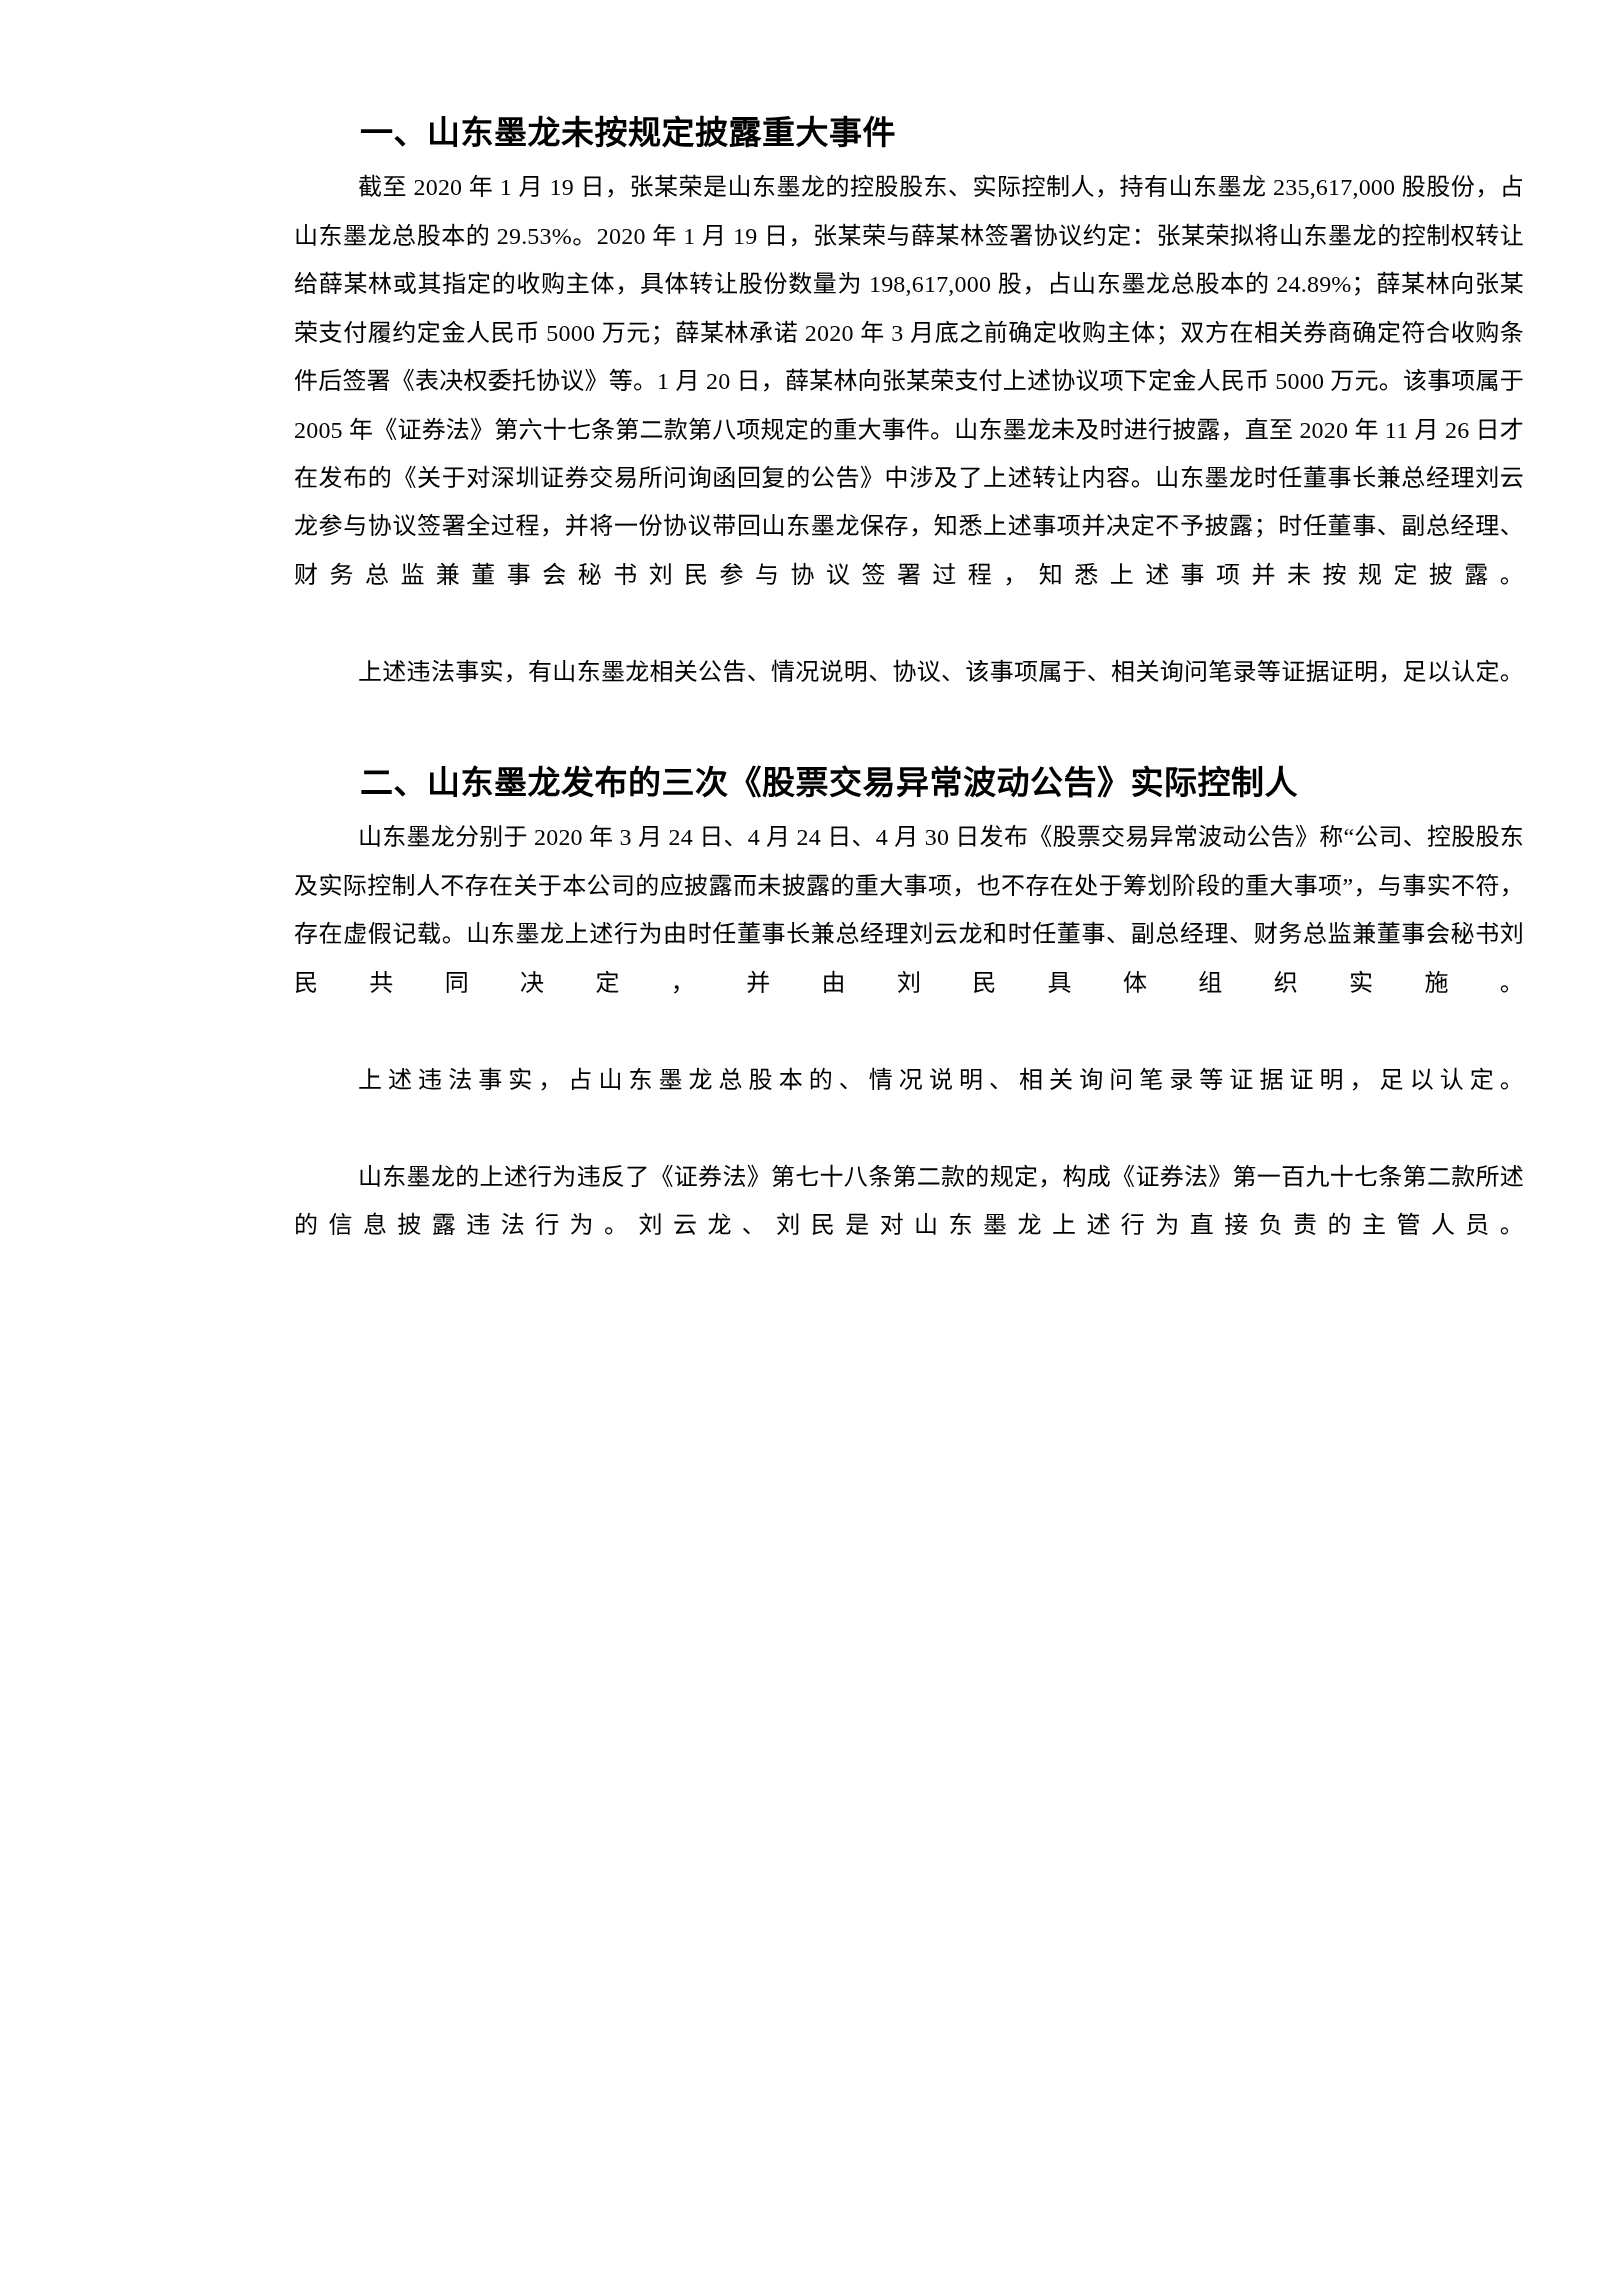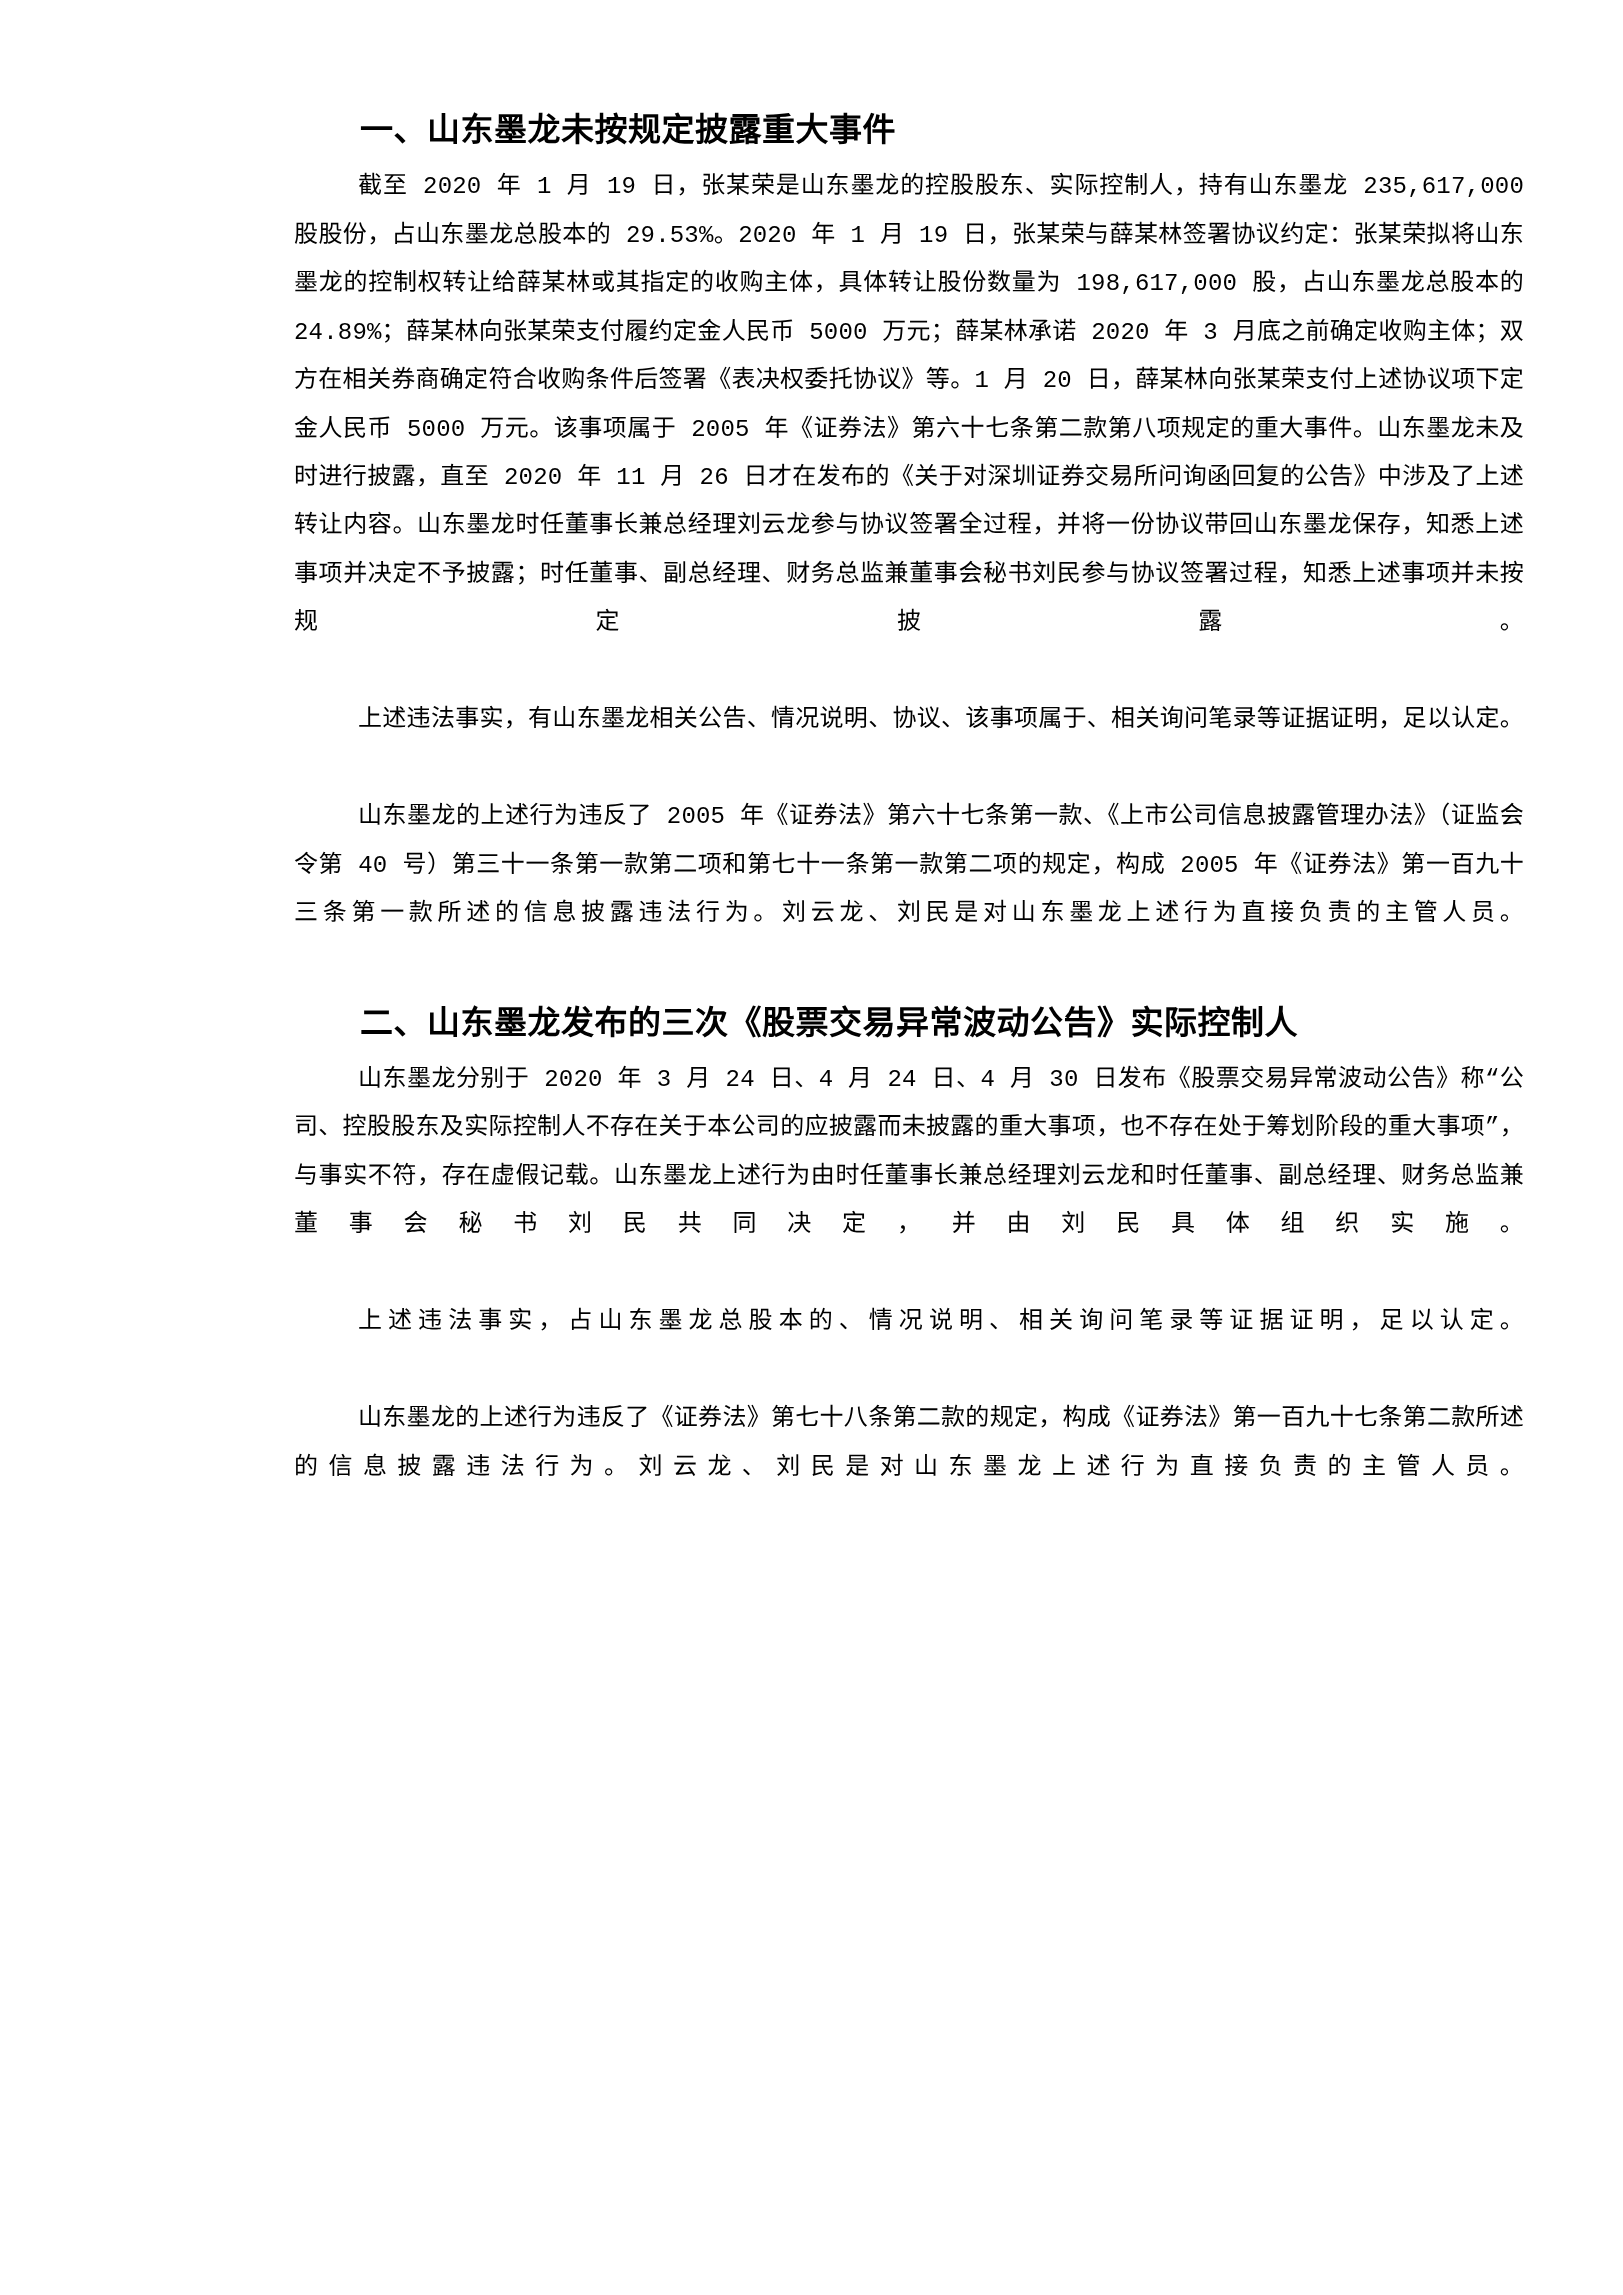--- a/index.html
+++ b/index.html
@@ -13,21 +13,20 @@
     color: #000000;
   }
   .page {
     position: relative;
     width: 1437px;
     height: 2295px;
     margin: 0 auto;
     background: #ffffff;
     box-sizing: border-box;
     overflow: hidden;
-    font-family: Liberation Mono, monospace;
   }
   .content {
     position: absolute;
     left: 201px;
     top: 108px;
     width: 1230px;
   }
   
   .heading {
     font-size: 33px;
@@ -67,21 +66,20 @@
 
 <div class="page">
   <div class="content">
 
     <h2 class="heading">一、山东墨龙未按规定披露重大事件</h2>
 
     <p class="para">截至 2020 年 1 月 19 日，张某荣是山东墨龙的控股股东、实际控制人，持有山东墨龙 235,617,000 股股份，占山东墨龙总股本的 29.53%。2020 年 1 月 19 日，张某荣与薛某林签署协议约定：张某荣拟将山东墨龙的控制权转让给薛某林或其指定的收购主体，具体转让股份数量为 198,617,000 股，占山东墨龙总股本的 24.89%；薛某林向张某荣支付履约定金人民币 5000 万元；薛某林承诺 2020 年 3 月底之前确定收购主体；双方在相关券商确定符合收购条件后签署《表决权委托协议》等。1 月 20 日，薛某林向张某荣支付上述协议项下定金人民币 5000 万元。该事项属于 2005 年《证券法》第六十七条第二款第八项规定的重大事件。山东墨龙未及时进行披露，直至 2020 年 11 月 26 日才在发布的《关于对深圳证券交易所问询函回复的公告》中涉及了上述转让内容。山东墨龙时任董事长兼总经理刘云龙参与协议签署全过程，并将一份协议带回山东墨龙保存，知悉上述事项并决定不予披露；时任董事、副总经理、财务总监兼董事会秘书刘民参与协议签署过程，知悉上述事项并未按规定披露。</p>
 
     <p class="para">上述违法事实，有山东墨龙相关公告、情况说明、协议、该事项属于、相关询问笔录等证据证明，足以认定。</p>
 
-    <p class="para">山东墨龙的上述行为违反了 2005 年《证券法》第六十七条第一款、《上市公司信息披露管理办法》（证监会令第 40 号）第三十一条第一款第二项和第七十一条第一款第二项的规定，构成 2005 年《证券法》第一百九十三条第一款所述的信息披露违法行为。刘云龙、刘民是对山东墨龙上述行为直接负责的主管人员。</p>
 
     <h2 class="heading second">二、山东墨龙发布的三次《股票交易异常波动公告》实际控制人</h2>
 
     <p class="para">山东墨龙分别于 2020 年 3 月 24 日、4 月 24 日、4 月 30 日发布《股票交易异常波动公告》称“公司、控股股东及实际控制人不存在关于本公司的应披露而未披露的重大事项，也不存在处于筹划阶段的重大事项”，与事实不符，存在虚假记载。山东墨龙上述行为由时任董事长兼总经理刘云龙和时任董事、副总经理、财务总监兼董事会秘书刘民共同决定，并由刘民具体组织实施。</p>
 
     <p class="para">上述违法事实，占山东墨龙总股本的、情况说明、相关询问笔录等证据证明，足以认定。</p>
 
     <p class="para">山东墨龙的上述行为违反了《证券法》第七十八条第二款的规定，构成《证券法》第一百九十七条第二款所述的信息披露违法行为。刘云龙、刘民是对山东墨龙上述行为直接负责的主管人员。</p>
 
   </div>

